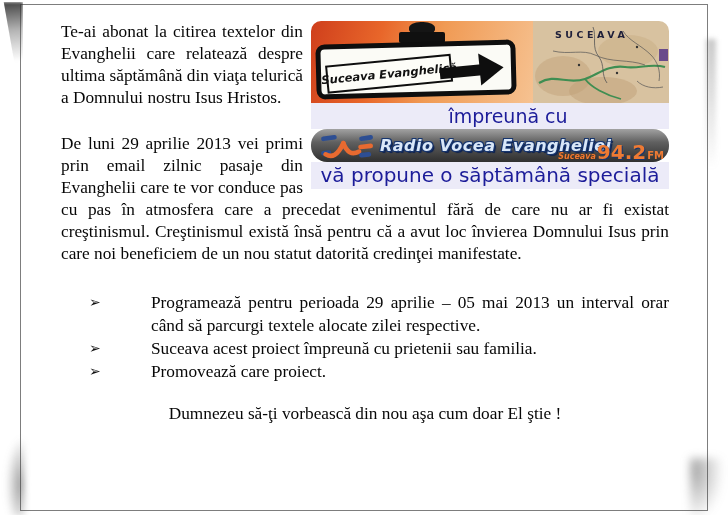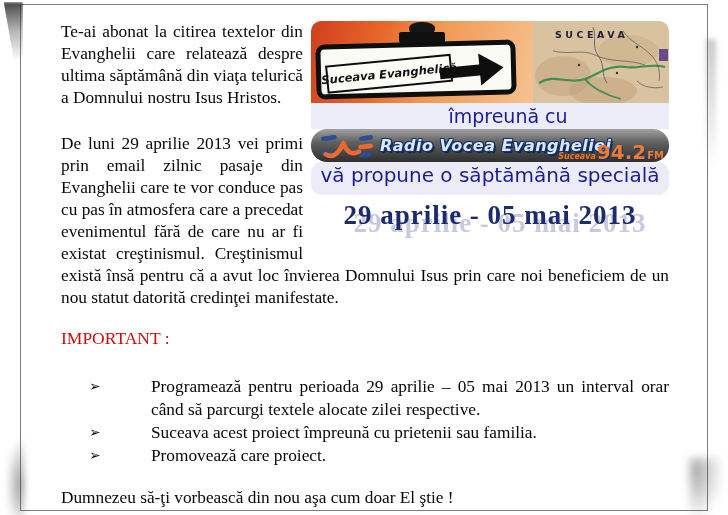--- a/index.html
+++ b/index.html
@@ -41,21 +41,21 @@
     white-space:nowrap;z-index:1;}
   .arrow{position:absolute;left:118px;top:16px;transform:rotate(-4deg);z-index:2;}
   .arrow-shaft{position:absolute;left:0;top:6px;width:42px;height:11px;background:#0e0e0e;}
   .arrow-head{position:absolute;left:40px;top:-5px;width:0;height:0;
     border-left:24px solid #0e0e0e;border-top:16px solid transparent;border-bottom:16px solid transparent;}
   .map-area{width:136px;height:82px;overflow:hidden;border-top-right-radius:10px;}
 
   .strip{background:#ecebf8;color:var(--promo-navy,#1c1c99);font-family:"DejaVu Sans",sans-serif;
     text-align:center;}
   .strip-impreuna{height:26px;line-height:26px;font-size:19px;padding-left:36px;}
-  .strip-propune{height:33px;line-height:27px;font-size:20px;border-radius:11px;}
+  .strip-propune{height:27px;line-height:27px;font-size:20px;}
 
   .radio-banner{position:relative;height:33px;border-radius:16px;margin:0;display:flex;align-items:center;
     padding:0 8px;box-sizing:border-box;
     background:linear-gradient(#a2a2a2,#606060 40%,#3b3b3b 85%,#303030);}
   .rve-name{margin-left:5px;font-family:"DejaVu Sans",sans-serif;font-weight:bold;font-style:italic;
     font-size:16px;color:#d9e7f8;white-space:nowrap;letter-spacing:.5px;
     text-shadow:1px 1px 0 #17356d,-1px -1px 0 #17356d,1px -1px 0 #17356d,-1px 1px 0 #17356d,2px 2px 1px #0c2150;}
   .rve-right{position:absolute;right:5px;bottom:-2px;display:flex;align-items:baseline;
     font-family:"DejaVu Sans",sans-serif;color:var(--rve-orange,#ee7a33);white-space:nowrap;}
   .rve-city{font-size:8px;font-style:italic;font-weight:bold;margin-right:1px;
@@ -66,21 +66,21 @@
   .date-line{height:40px;display:flex;align-items:center;justify-content:center;
     font-family:"Liberation Serif",serif;font-weight:bold;font-size:27px;letter-spacing:1px;
     color:var(--date-navy,#1d2b6e);text-shadow:10px 8px 0 var(--date-ghost,#c7cadf);white-space:nowrap;}
 
   
   .important{margin:19px 0 0 0;color:var(--important-red,#c40f0f);font-size:17.5px;}
   .bullets{margin-top:26px;}
   .bullet{display:flex;line-height:23px;font-size:17.3px;color:#070707;}
   .bullet-glyph{flex:0 0 27px;margin-left:28px;font-family:"DejaVu Sans",sans-serif;font-size:14px;color:#111;}
   .bullet-text{flex:1;text-align:justify;margin-left:35px;}
-  .closing{margin-top:21px;text-align:left;font-size:17.3px;color:#070707;}
+  .closing{margin-top:21px;text-align:center;font-size:17.3px;color:#070707;}
 </style>
 </head>
 <body>
 
 <div class="frame">
   <div class="sh sh-curl"></div>
   <div class="sh sh-bl"></div>
   <div class="sh sh-br"></div>
   <div class="sh sh-tr"></div>
 
@@ -135,27 +135,25 @@
         <span class="rve-name">Radio Vocea Evangheliei</span>
         <span class="rve-right">
           <span class="rve-city">Suceava</span>
           <span class="rve-freq">94.2</span>
           <span class="rve-band">FM</span>
         </span>
       </div>
 
       <div class="strip strip-propune">vă propune o săptămână specială</div>
 
-      <div class="date-line">29 aprilie - 05 mai 2013</div>
     </div>
 
     <p class="para body-text"><span>Te-</span><span class="wavy">ai</span><span> </span><span class="wavy">abonat</span><span> la </span><span class="wavy">citirea</span><span> </span><span class="wavy">textelor</span><span> din </span><span class="wavy">Evanghelii</span><span> care </span><span class="wavy">relatează</span><span> despre ultima săptămână din viaţa telurică a Domnului nostru Isus Hristos.</span></p>
     <p class="para body-text">De luni 29 aprilie 2013 vei primi prin email zilnic pasaje din Evanghelii care te vor conduce pas cu pas în atmosfera care a precedat evenimentul fără de care nu ar fi existat creştinismul. Creştinismul există însă pentru că a avut loc învierea Domnului Isus prin care noi beneficiem de un nou statut datorită credinţei manifestate.</p>
 
-    <p class="important">IMPORTANT :</p>
 
     <div class="bullets">
 
         <div class="bullet">
           <span class="bullet-glyph">➢</span>
           <span class="bullet-text">Programează pentru perioada 29 aprilie – 05 mai 2013 un interval orar când să parcurgi textele alocate zilei respective.</span>
         </div>
 
         <div class="bullet">
           <span class="bullet-glyph">➢</span>

